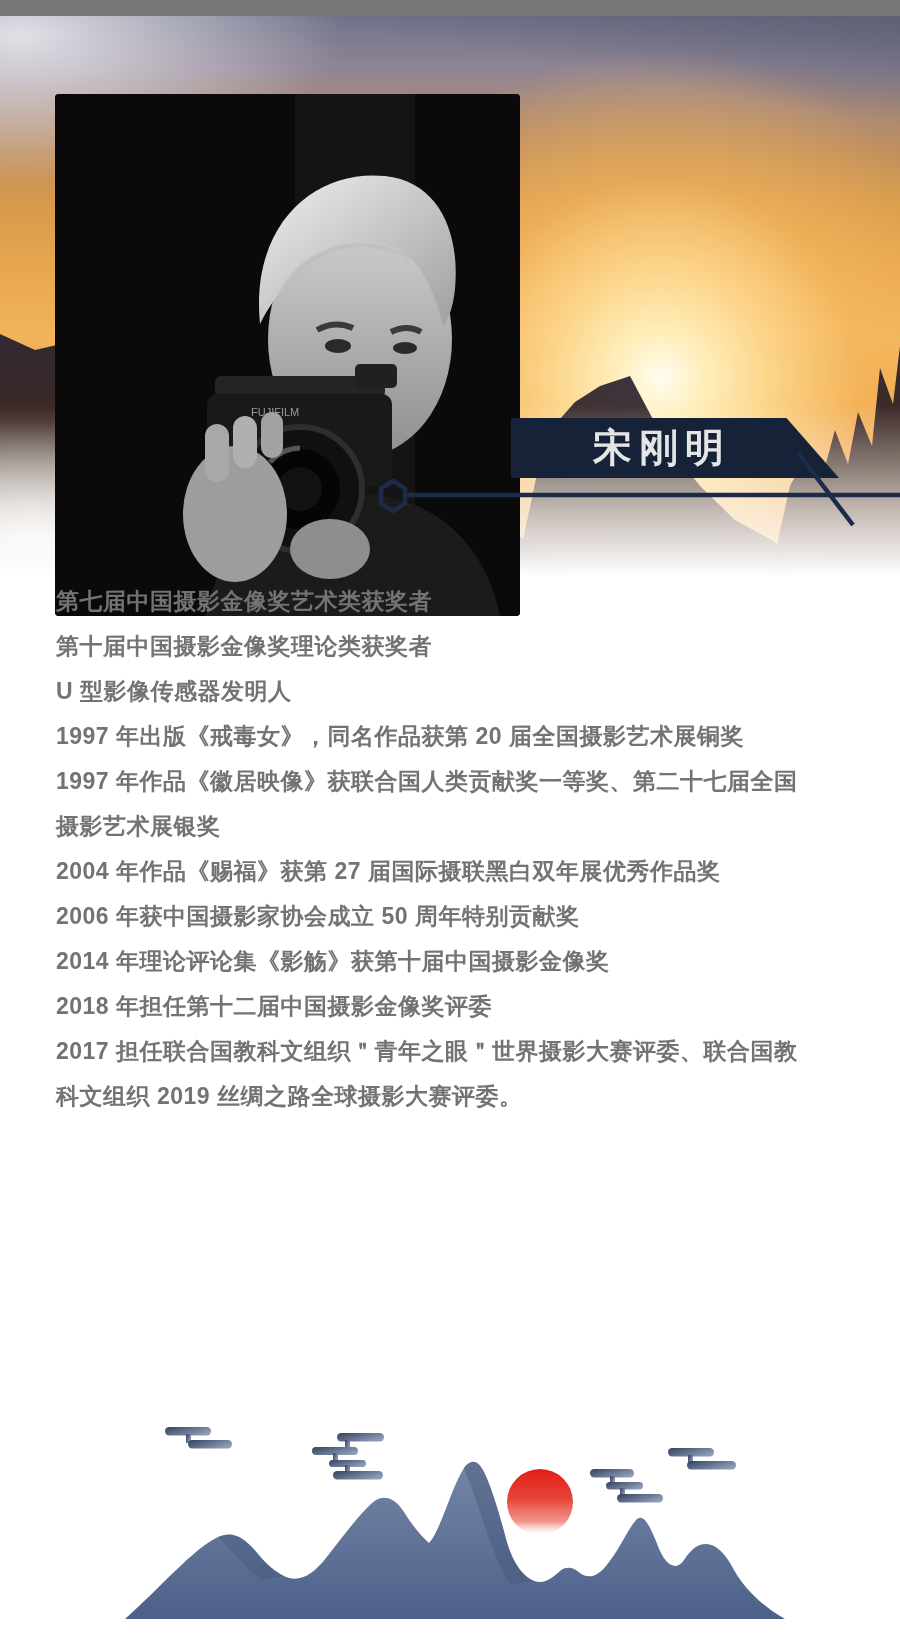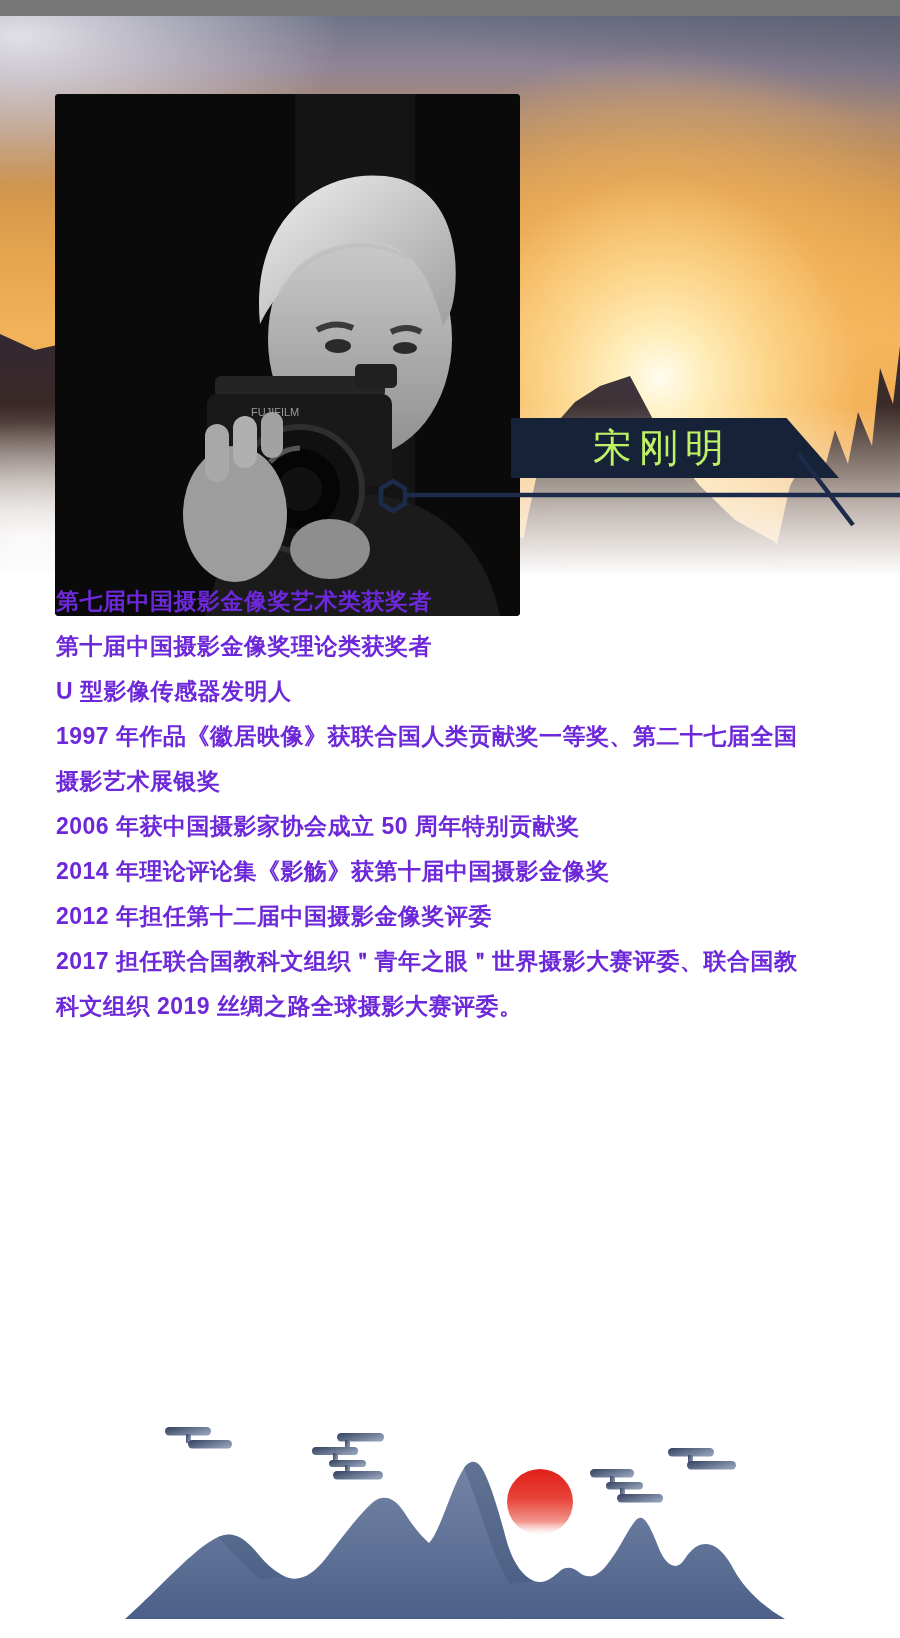--- a/index.html
+++ b/index.html
@@ -31,28 +31,28 @@
     border-radius:4px; overflow:hidden;
   }
   
   .banner{
     position:absolute; left:511px; top:402px; width:328px; height:60px;
     background:#152238;
     clip-path:polygon(0 0, 84% 0, 100% 100%, 0 100%);
     display:flex; align-items:center; justify-content:center;
   }
   .banner-name{
-    color:#bef264; font-size:39px; font-weight:400;
+    color:#e5e5e5; font-size:39px; font-weight:700;
     letter-spacing:7px; padding-right:26px; white-space:nowrap;
   }
   .ornament{position:absolute; left:360px; top:425px; width:540px; height:95px;}
   
   .bio{
     position:absolute; left:56px; top:563px; width:758px;
-    color:#6d28d9; font-size:23px; line-height:45px; font-weight:600;
+    color:#737373; font-size:23px; line-height:45px; font-weight:600;
     letter-spacing:0.5px;
   }
   .bio p{margin:0; padding:0;}
   
   .footer-art{position:absolute; left:0; top:1320px; width:900px; height:300px;}
   .bottom-strip{
     position:absolute; left:0; top:1627px; width:900px; height:11px;
     background:#e8edf4;
   }
 </style>
@@ -144,24 +144,26 @@
       <path d="M33,40 L45,47.5 L45,62.5 L33,70 L21,62.5 L21,47.5 Z"></path>
       <line x1="46" y1="54" x2="540" y2="54"></line>
       <line x1="438" y1="12" x2="493" y2="84"></line>
     </g>
   </svg>
 
   <div class="bio">
     <p>第七届中国摄影金像奖艺术类获奖者</p>
     <p>第十届中国摄影金像奖理论类获奖者</p>
     <p>U 型影像传感器发明人</p>
+    <p>1997 年出版《戒毒女》，同名作品获第 20 届全国摄影艺术展铜奖</p>
     <p>1997 年作品《徽居映像》获联合国人类贡献奖一等奖、第二十七届全国摄影艺术展银奖</p>
+    <p>2004 年作品《赐福》获第 27 届国际摄联黑白双年展优秀作品奖</p>
     <p>2006 年获中国摄影家协会成立 50 周年特别贡献奖</p>
     <p>2014 年理论评论集《影觞》获第十届中国摄影金像奖</p>
-    <p>2012 年担任第十二届中国摄影金像奖评委</p>
+    <p>2018 年担任第十二届中国摄影金像奖评委</p>
     <p>2017 担任联合国教科文组织＂青年之眼＂世界摄影大赛评委、联合国教科文组织 2019 丝绸之路全球摄影大赛评委。</p>
   </div>
 
   <svg class="footer-art" viewBox="0 0 900 300">
     <defs>
       <linearGradient id="cloudG" x1="0" y1="0" x2="1" y2="0.6">
         <stop offset="0" stop-color="#33415f"></stop>
           <stop offset="1" stop-color="#8e9cb5"></stop>
       </linearGradient>
       <linearGradient id="mtnG" x1="0" y1="0" x2="0" y2="1">

